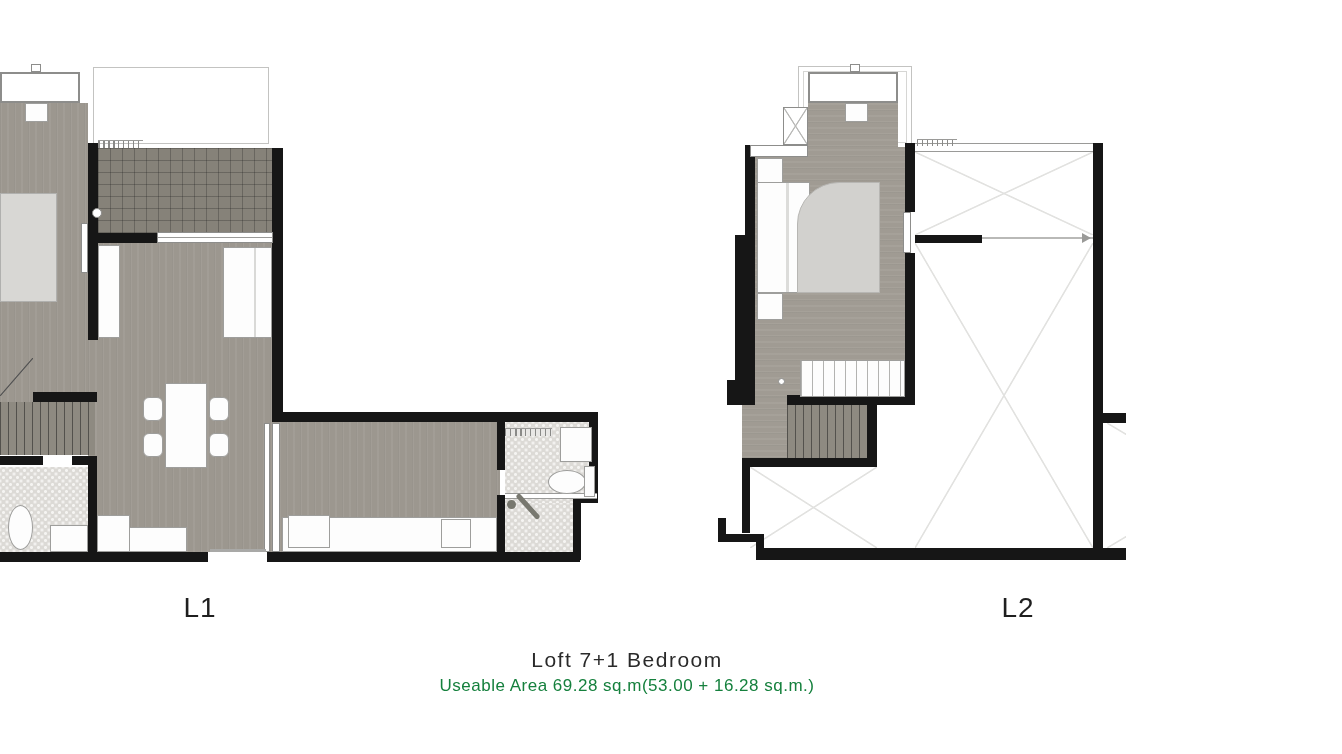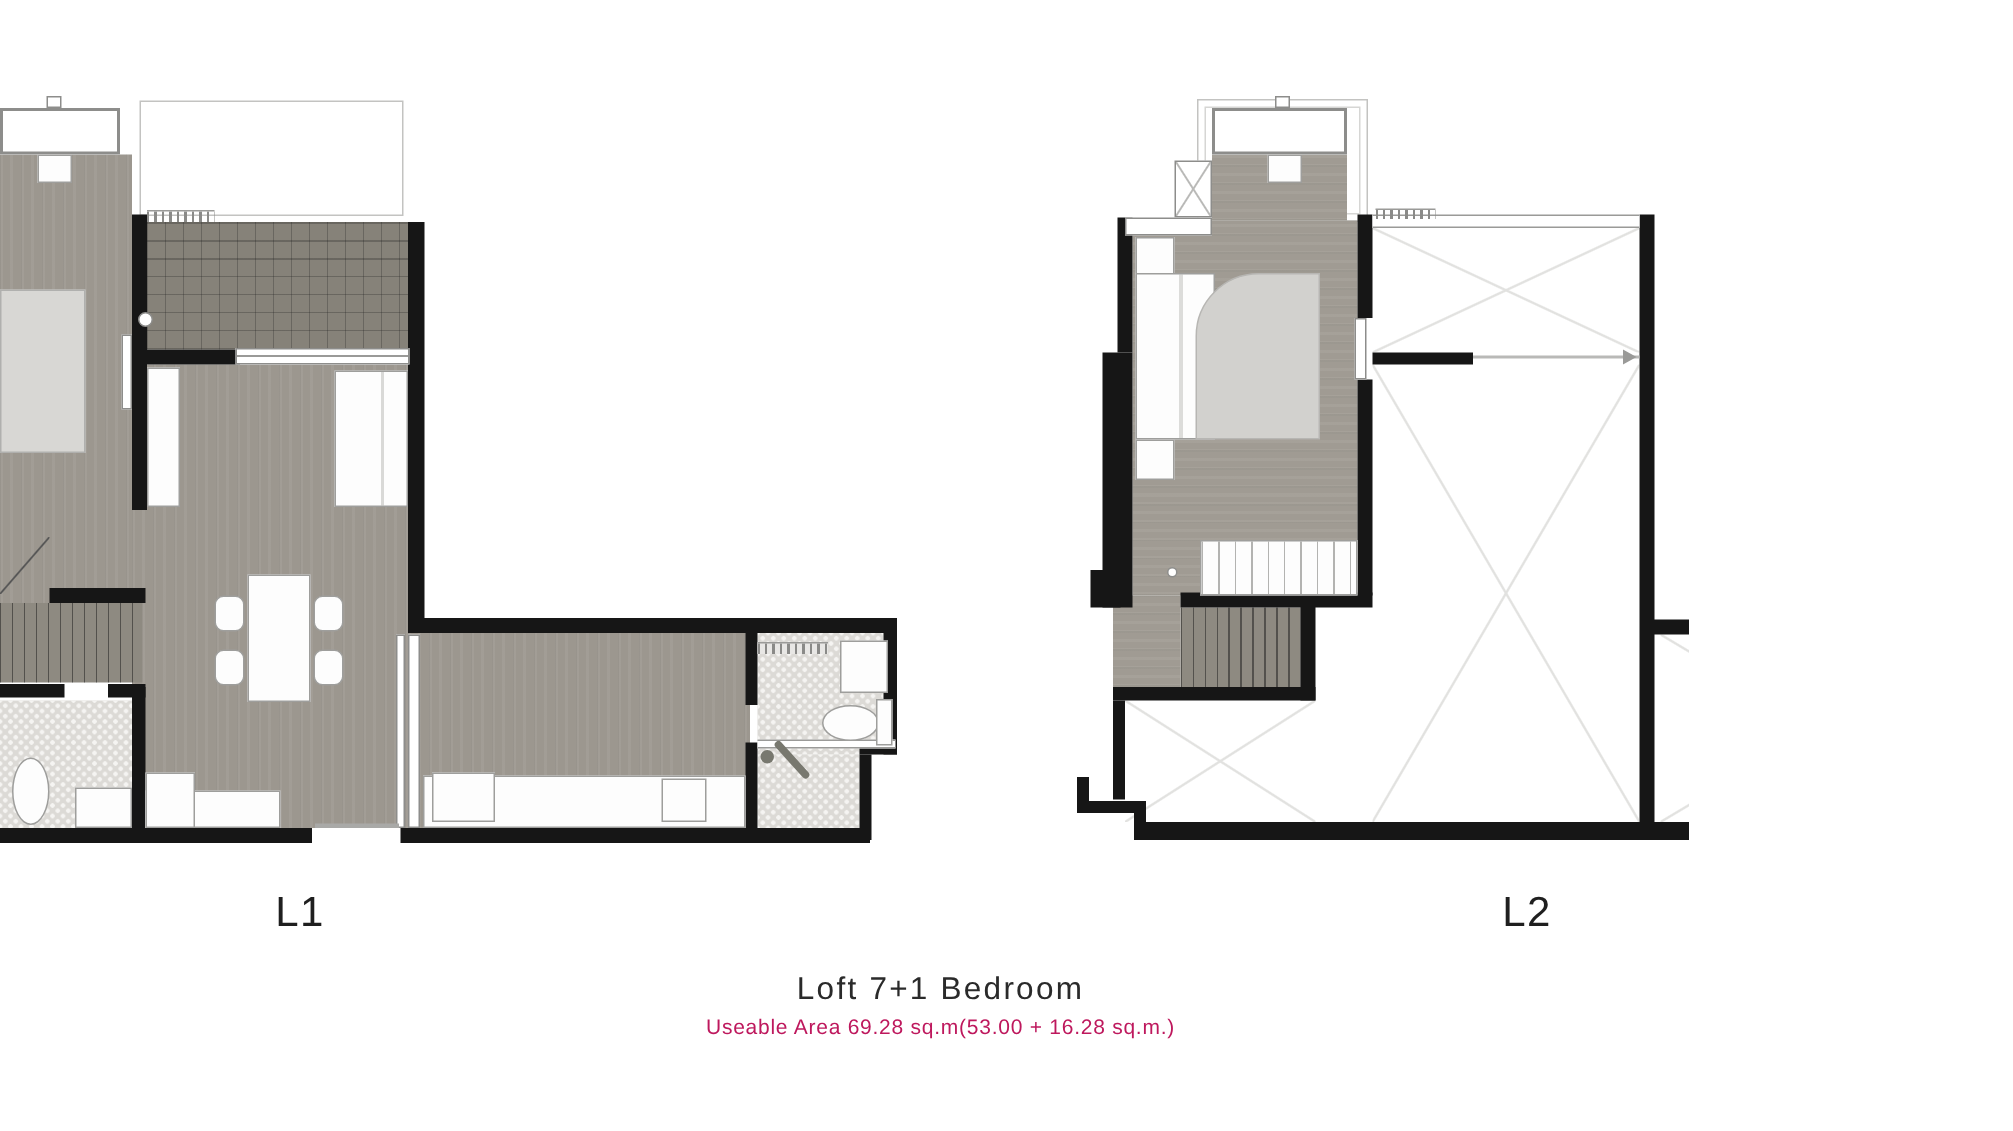--- a/index.html
+++ b/index.html
@@ -32,21 +32,21 @@
   .winx{background-color:#fff;border:1px solid #8d8d8b;background-image:
     linear-gradient(to top right,transparent calc(50% - 1px),#b9b9b7 calc(50% - .3px),#b9b9b7 calc(50% + .3px),transparent calc(50% + 1px)),
     linear-gradient(to bottom right,transparent calc(50% - 1px),#b9b9b7 calc(50% - .3px),#b9b9b7 calc(50% + .3px),transparent calc(50% + 1px));}
   .ticks{background-image:repeating-linear-gradient(90deg,#8a8a88 0 1.5px,transparent 1.5px 5px);border-top:1px solid #9a9a98;}
   .slider{background:#fff;border:1px solid #8d8d8b;
     background-image:linear-gradient(to bottom,transparent 44%,#9a9a98 44%,#9a9a98 56%,transparent 56%);}
   .glassline{background:#fff;border-top:1px solid #9a9a98;border-bottom:1px solid #9a9a98;}
   .oval{border-radius:50%;}
   .lbl{color:#1f1f1f;font-size:28px;letter-spacing:1px;text-align:center;}
   .cap-title{color:#2a2a2a;font-size:21px;letter-spacing:1.5px;text-align:center;}
-  .cap-sub{color:#be185d;font-size:14px;letter-spacing:.5px;text-align:center;}
+  .cap-sub{color:#15803d;font-size:17px;letter-spacing:.5px;text-align:center;}
 </style>
 </head>
 <body>
 
 <div id="canvas">
 
   <div class="grp">
 
     <div class="abs outline" style="left:93px;top:67px;width:176px;height:77px"></div>
 

